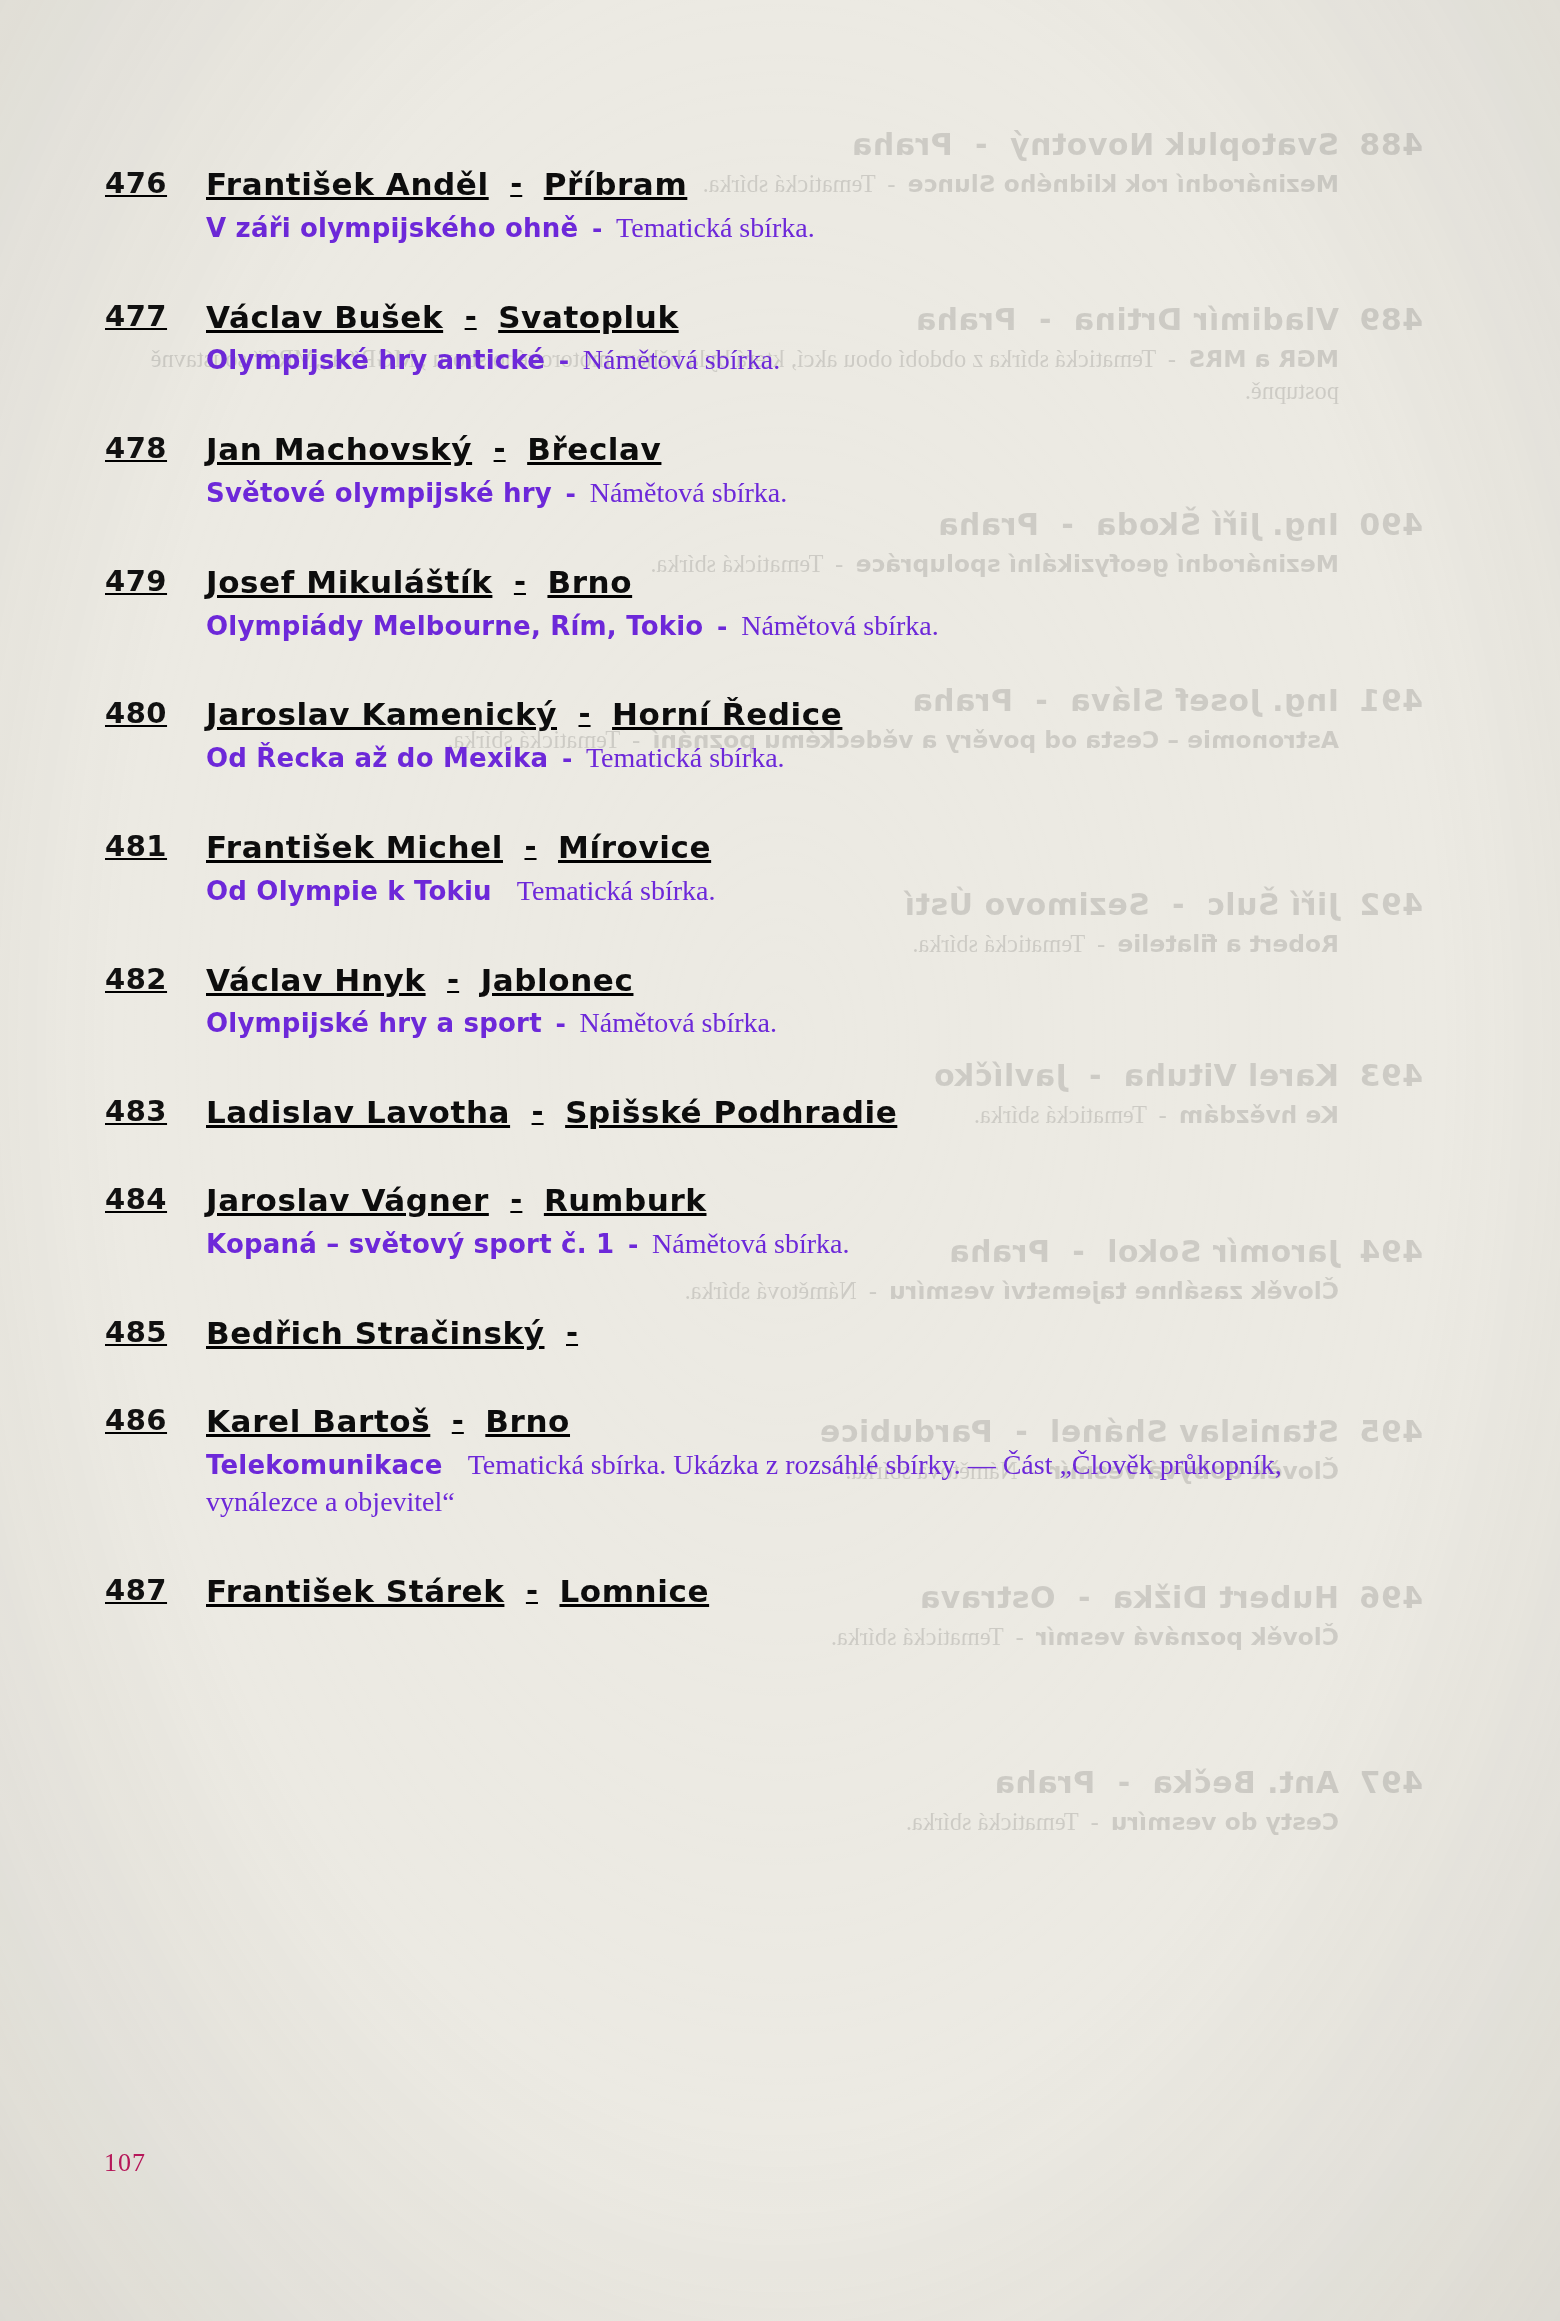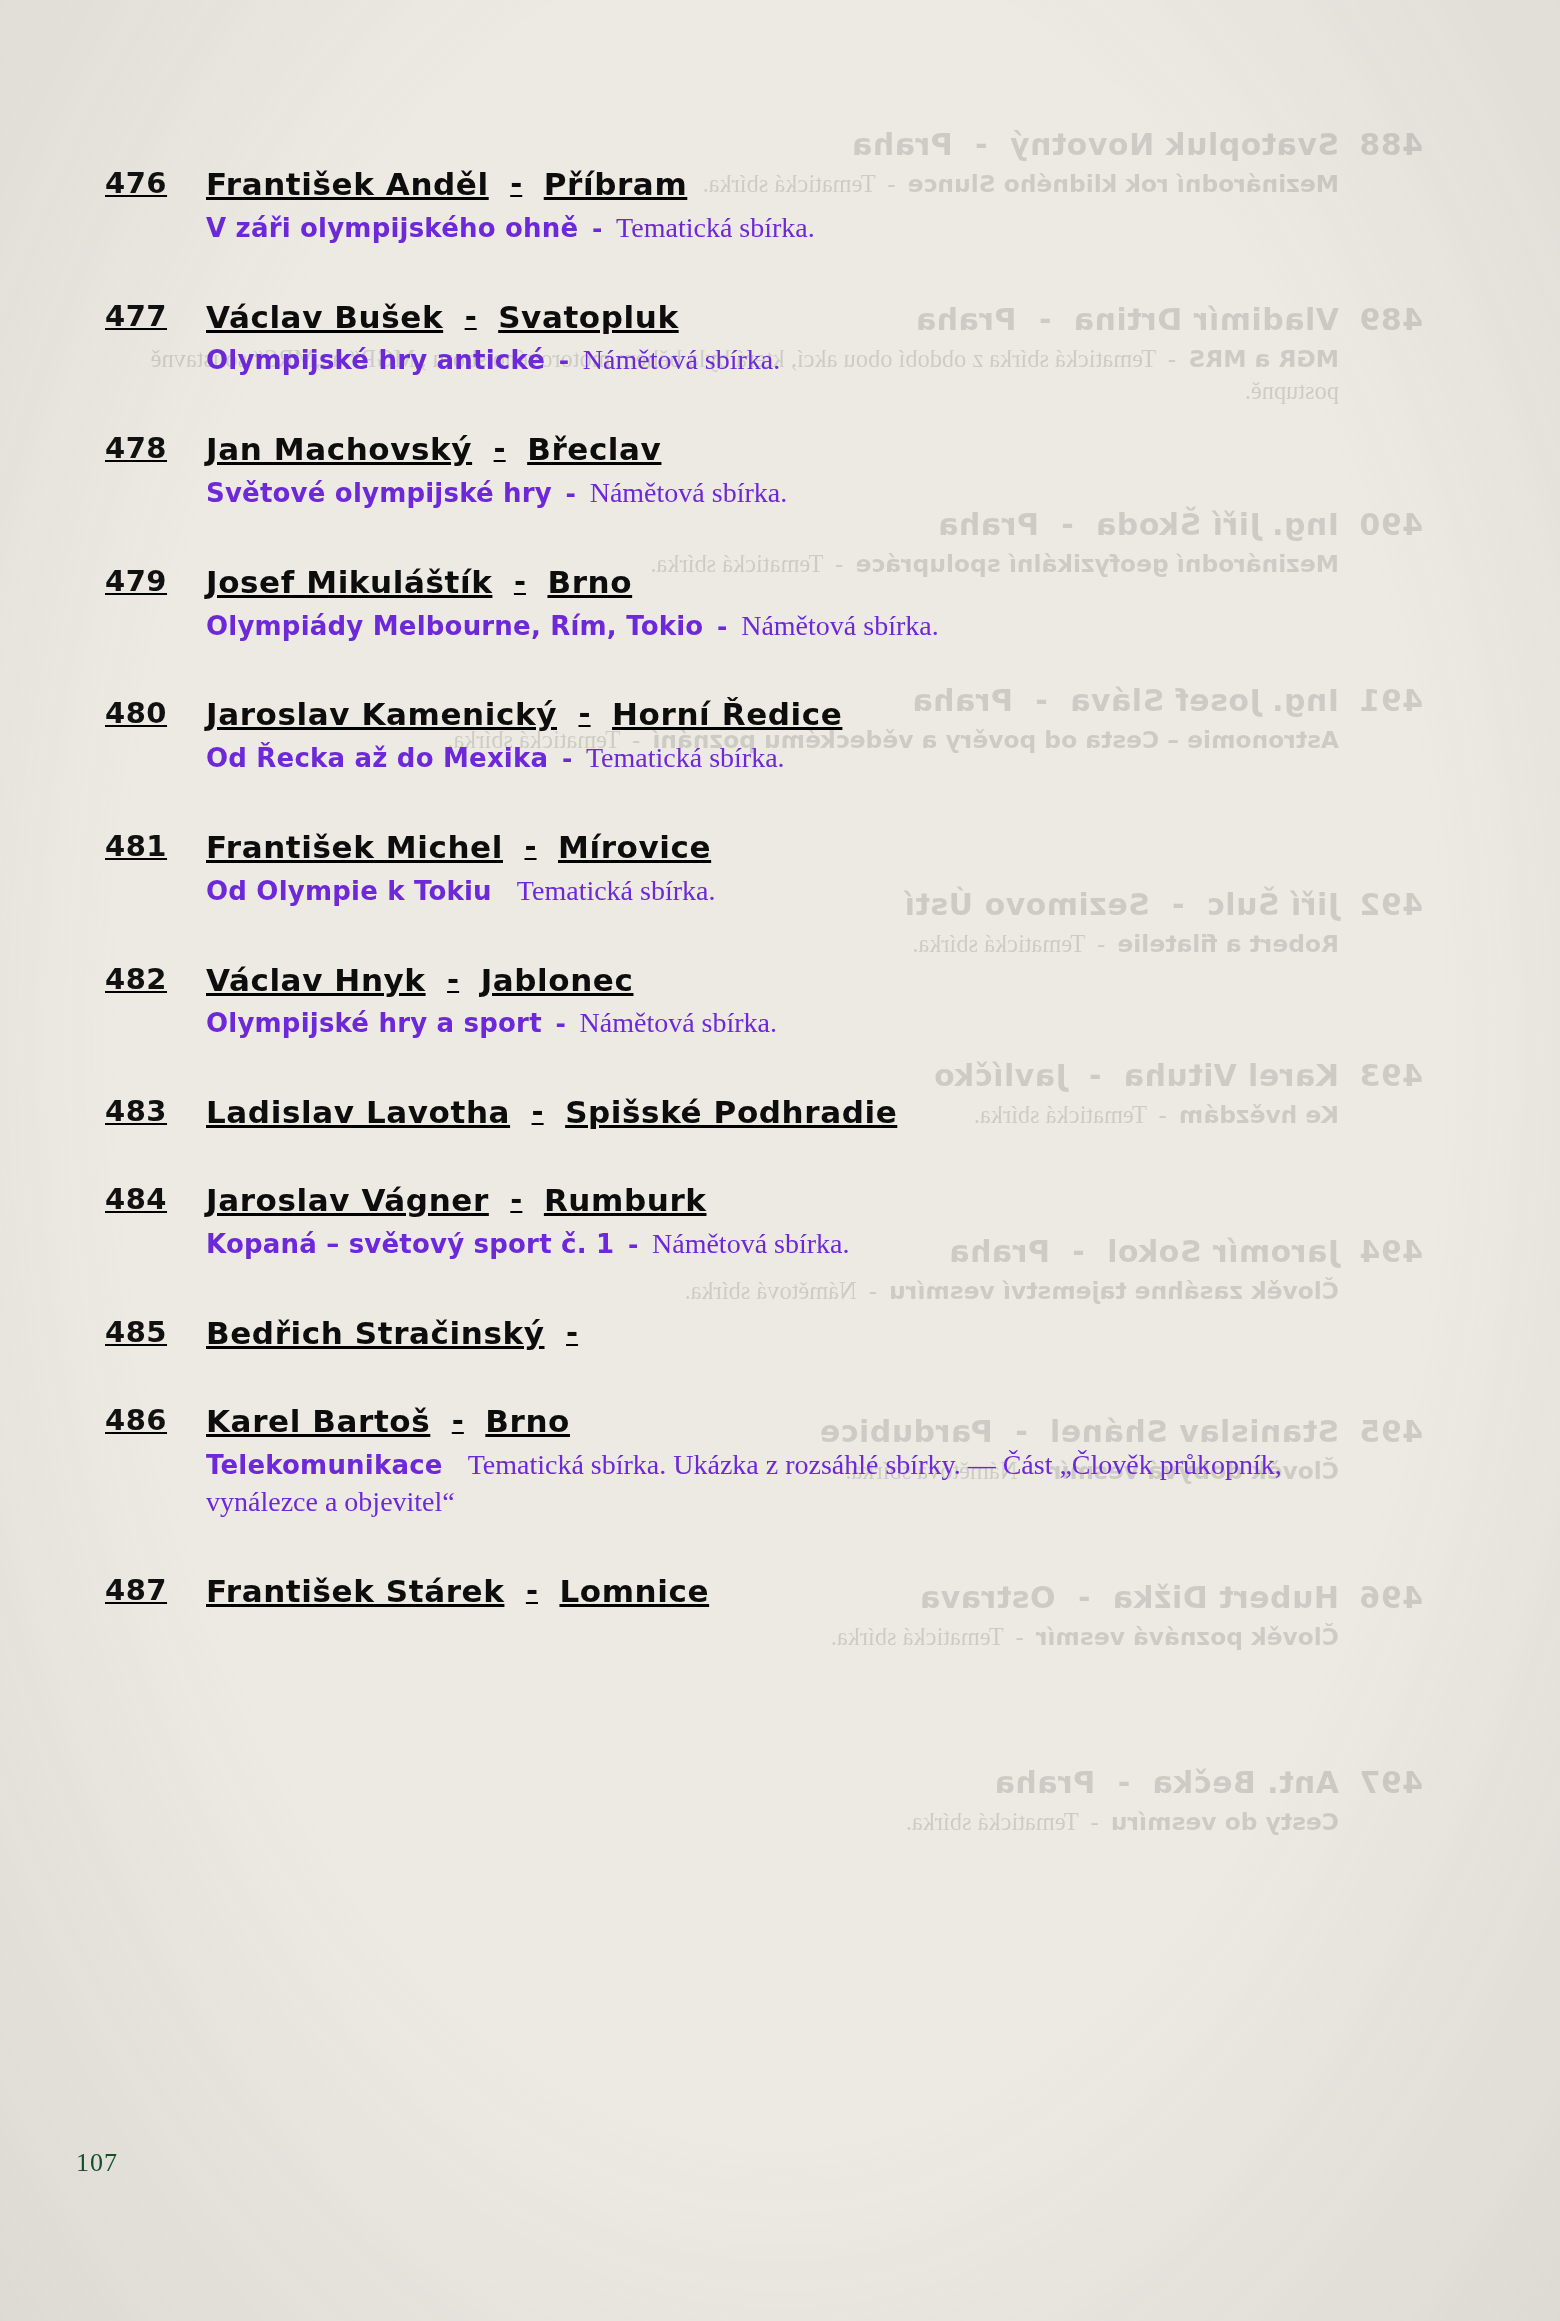--- a/index.html
+++ b/index.html
@@ -151,25 +151,25 @@
     font-family: "Liberation Serif", serif;
     font-size: 28px;
   }
   .gap {
     display: inline-block;
     width: 25px;
   }
 
   #folio {
     position: absolute;
-    left: 76px;
+    left: 104px;
     top: 2148px;
     font-family: "Liberation Serif", serif;
     font-size: 26px;
-    color: #14532d;
+    color: #be185d;
     letter-spacing: 1px;
   }
 </style>
 </head>
 <body>
 
 <div id="page">
 
   <div id="ghost-layer">
     <div class="ghost-entry" style="top:127px; left:137px;">

